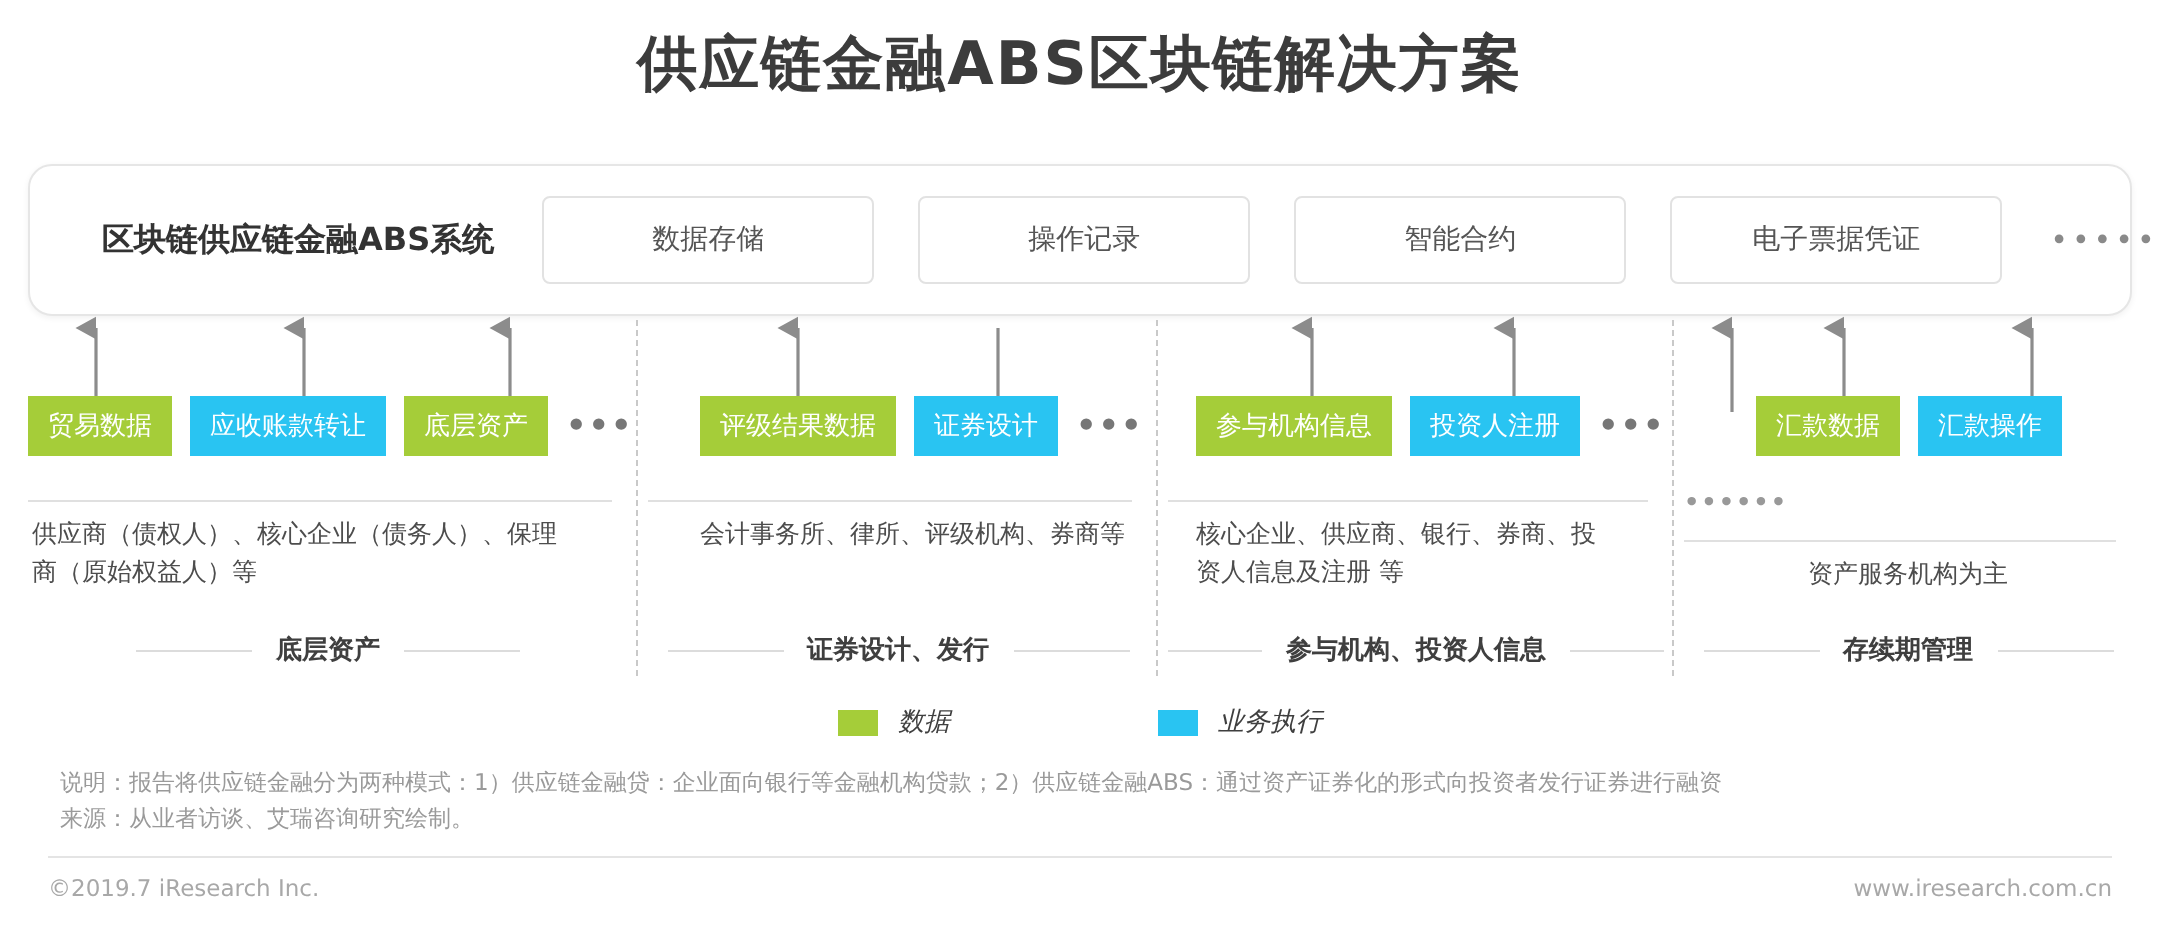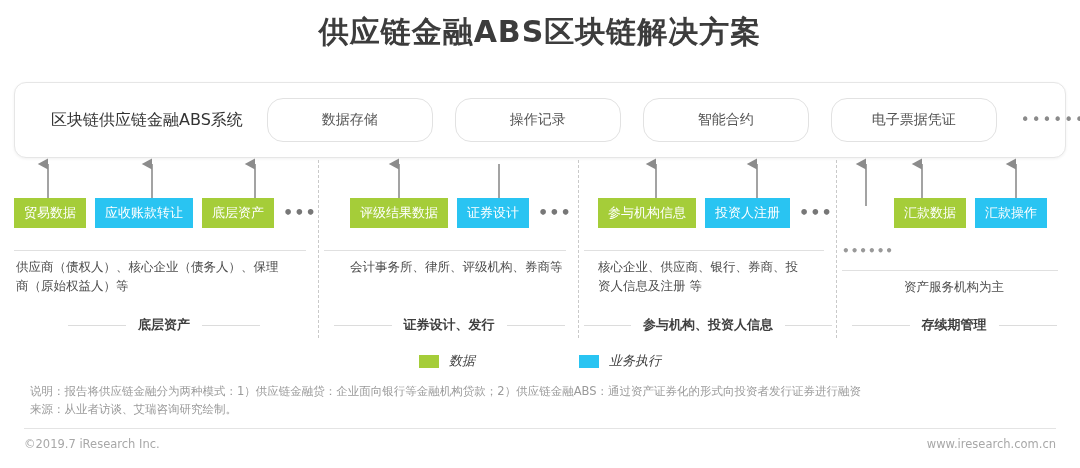--- a/index.html
+++ b/index.html
@@ -23,26 +23,26 @@
 
   
   .sys-panel{
     position:absolute;left:14px;top:82px;width:1052px;height:76px;
     background:#fff;border:1px solid #e6e6e6;border-radius:12px;
     box-shadow:0 1px 3px rgba(0,0,0,0.06);
     box-sizing:border-box;
     display:flex;align-items:center;
   }
   .sys-label{
-    font-size:16px;font-weight:normal;color:#333;
+    font-size:16px;font-weight:bold;color:#333;
     margin-left:36px;margin-right:24px;white-space:nowrap;
   }
   .sys-box{
     height:42px;min-width:136px;padding:0 14px;
-    border:1px solid #e2e2e2;border-radius:16px;
+    border:1px solid #e2e2e2;border-radius:4px;
     background:#fff;
     display:flex;align-items:center;justify-content:center;
     font-size:14px;color:#555;
     margin-right:22px;white-space:nowrap;
   }
   .sys-dots{
     font-size:15px;color:#8a8a8a;letter-spacing:2px;
     margin-left:2px;
   }
 
@@ -228,21 +228,21 @@
         <div>资人信息及注册 等</div>
       </div>
       <div class="col-foot">
         <span class="ln"></span>
         <span class="txt">参与机构、投资人信息</span>
         <span class="ln"></span>
       </div>
     </div>
 
     <div class="col" style="left:828px;width:224px;">
-      <div class="chips" style="left:52px;">
+      <div class="chips" style="left:36px;">
         <div class="chip green">汇款数据</div>
         <div class="chip blue">汇款操作</div>
       </div>
 
       <div class="chips" style="left:0px;top:78px;">
         <div class="chip-dots small">••••••</div>
       </div>
       <div class="col-rule" style="top:112px;"></div>
       <div class="col-desc centered" style="top:120px;">
         <div>资产服务机构为主</div>

